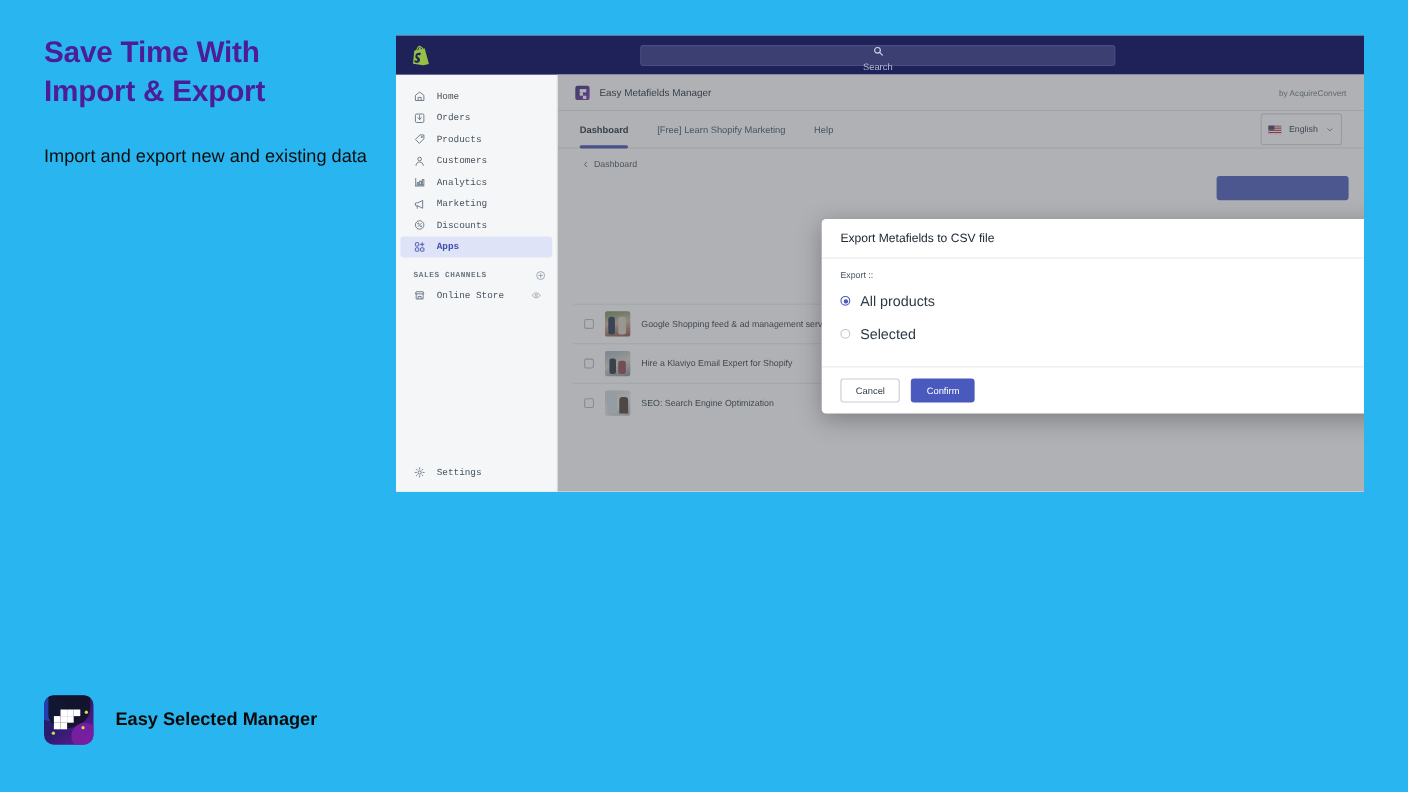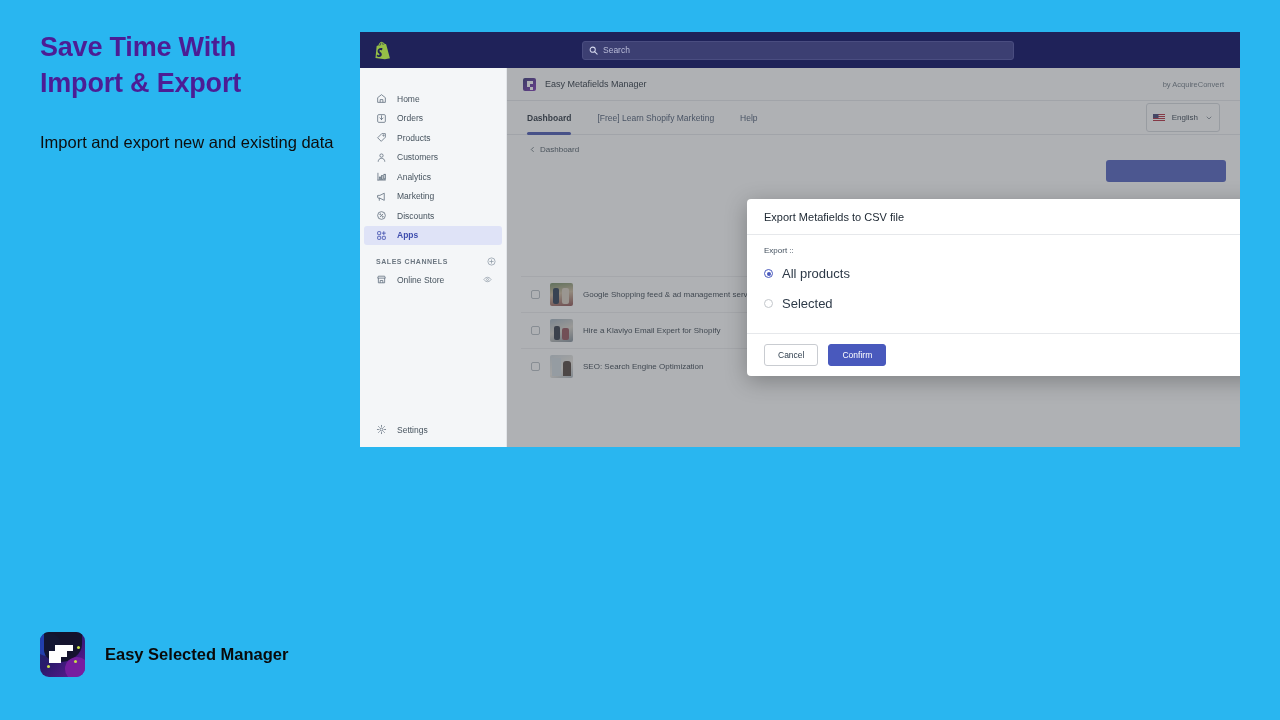--- a/index.html
+++ b/index.html
@@ -50,31 +50,31 @@
     background: #fff; overflow: hidden;
   }
   .topbar {
     height: 36px; background: #1f2259; display: flex; align-items: center;
     padding: 0 14px; position: relative;
   }
   .shopify-logo { width: 17px; height: 19px; flex: none; }
   .search-box {
     position: absolute; left: 222px; width: 432px; height: 19px;
     background: #3c3f72; border: 1px solid #4a4d80; border-radius: 3px;
-    display: flex; align-items: center; padding: 0 6px; gap: 5px;
+    display: flex; align-items: center; padding: 0 6px; gap: 5px; flex-direction: column;
   }
   .search-box .mag { width: 9px; height: 9px; flex: none; }
   .search-ph { font-size: 8.5px; color: #b9bcd8; }
 
   .body-row { display: flex; height: 379px; }
 
   
   .sidebar {
     width: 147px; background: #f4f6f8; flex: none;
-    padding-top: 21px; position: relative; border-right: 1px solid #e3e6ea;
+    padding-top: 10px; position: relative; border-right: 1px solid #e3e6ea; font-family: Liberation Mono, monospace;
   }
   .nav-item {
     display: flex; align-items: center; gap: 10px;
     height: 19.5px; padding-left: 12px; margin: 0 4px;
     border-radius: 3px; font-size: 8.5px; color: #46535e;
   }
   .nav-item.active { background: #dfe3f7; color: #3f4eae; font-weight: bold; }
   .nav-ico { width: 11px; height: 11px; flex: none; }
   .section-head {
     display: flex; align-items: center; justify-content: space-between;

